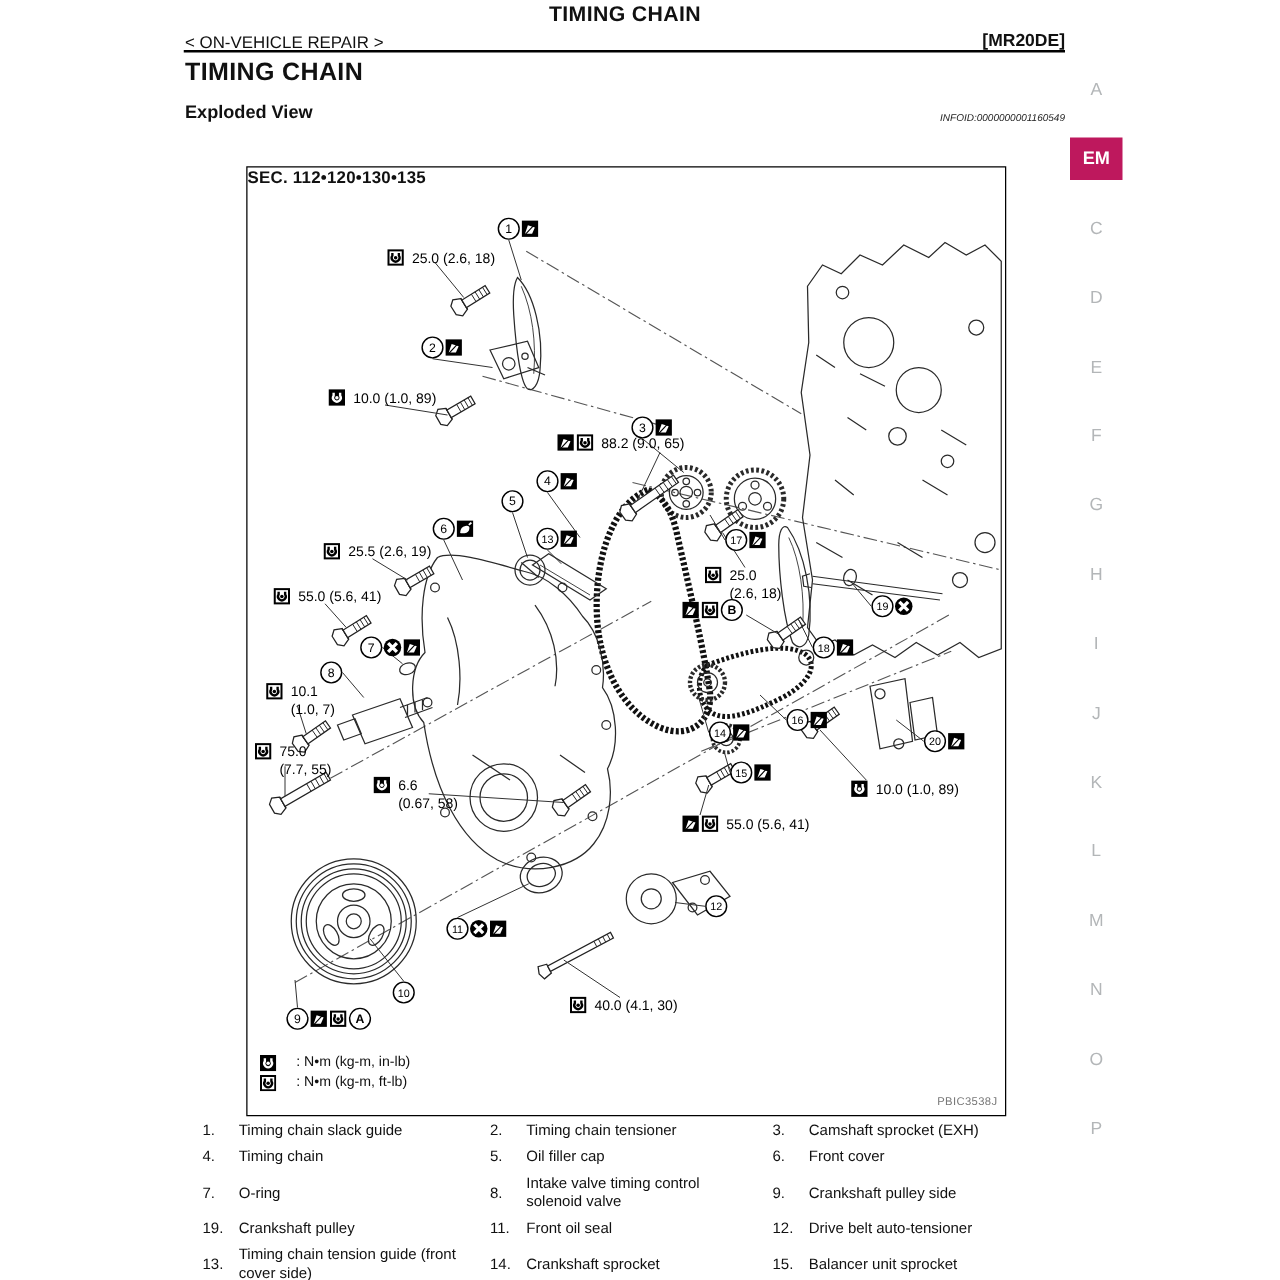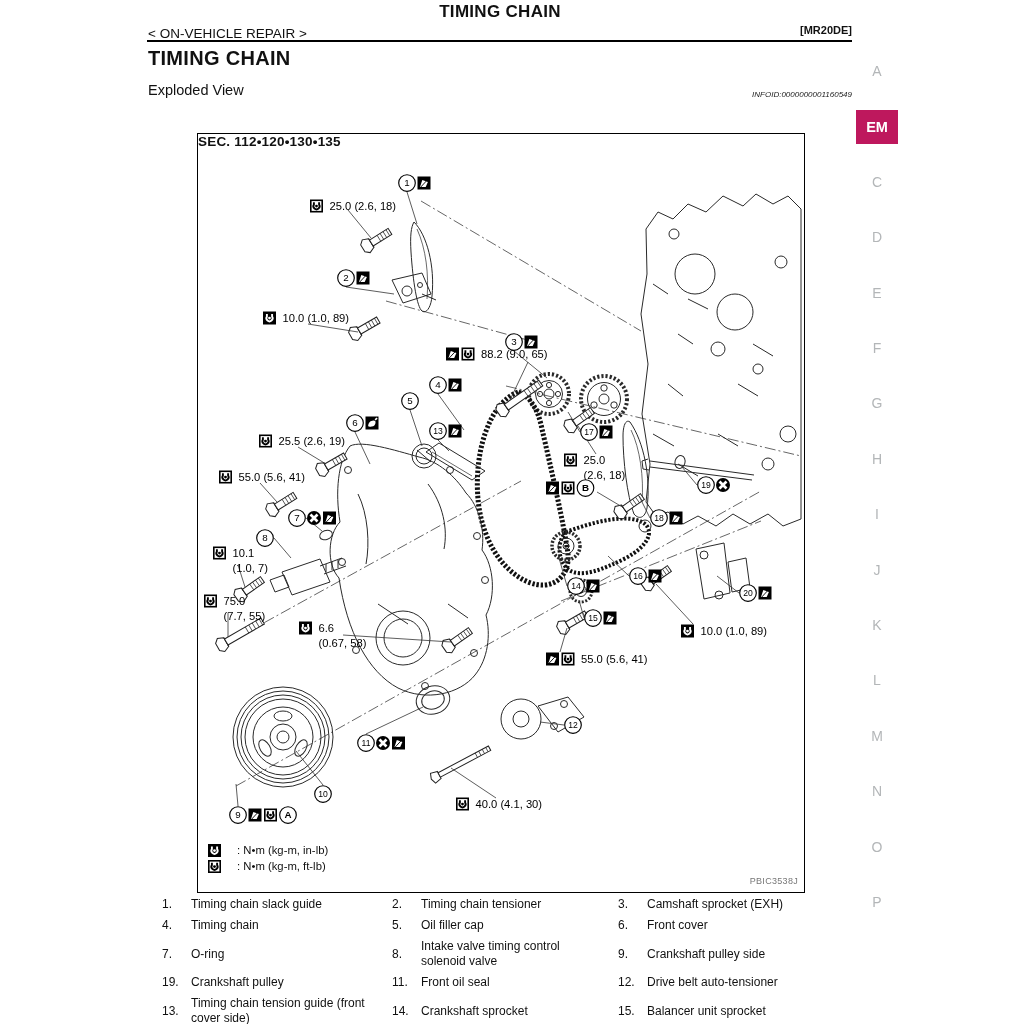--- a/index.html
+++ b/index.html
@@ -1,23 +1,23 @@
 <!DOCTYPE html>
 <html><head>
 <meta charset="utf-8">
 <style>
   html,body{margin:0;padding:0;background:#fff;}
   body{width:1024px;height:1024px;position:relative;font-family:"Liberation Sans",sans-serif;color:#111;overflow:hidden;}
   .abs{position:absolute;}
   .running-title{left:148px;top:2px;width:704px;text-align:center;font-size:17px;font-weight:bold;letter-spacing:0.3px;}
   .breadcrumb{left:148px;top:26px;font-size:13.5px;}
-  .model-code{right:172px;top:24px;font-size:11px;font-weight:bold;}
+  .model-code{right:172px;top:24px;font-size:14px;font-weight:bold;}
   .header-rule{left:147px;top:40px;width:705px;height:2px;background:#000;}
   .section-title{left:148px;top:47px;font-size:20px;font-weight:bold;letter-spacing:0.3px;}
-  .subsection-title{left:148px;top:82px;font-size:14.5px;font-weight:normal;}
+  .subsection-title{left:148px;top:82px;font-size:14.5px;font-weight:bold;}
   .infoid{right:172px;top:90px;font-size:8px;font-style:italic;color:#222;}
   .sidebar-letter{left:856px;width:42px;text-align:center;font-size:14px;color:#b3b6b8;}
   .sidebar-letter.active{background:#be185d;color:#fff;font-weight:bold;height:34px;line-height:34px;font-size:14.5px;}
   .figure-box{left:197px;top:133px;width:606px;height:758px;border:1.5px solid #000;}
   .sec-label{left:13px;top:8px;font-size:13.5px;font-weight:bold;letter-spacing:0.2px;}
   .fig-svg{position:absolute;left:0;top:0;width:100%;height:100%;}
   svg{font-family:"Liberation Sans",sans-serif;}
   .legend{position:absolute;left:10px;top:708px;font-size:11.3px;}
   .legend-row{display:flex;align-items:center;gap:16px;height:16px;}
   .legend-row svg{flex:0 0 13px;}

